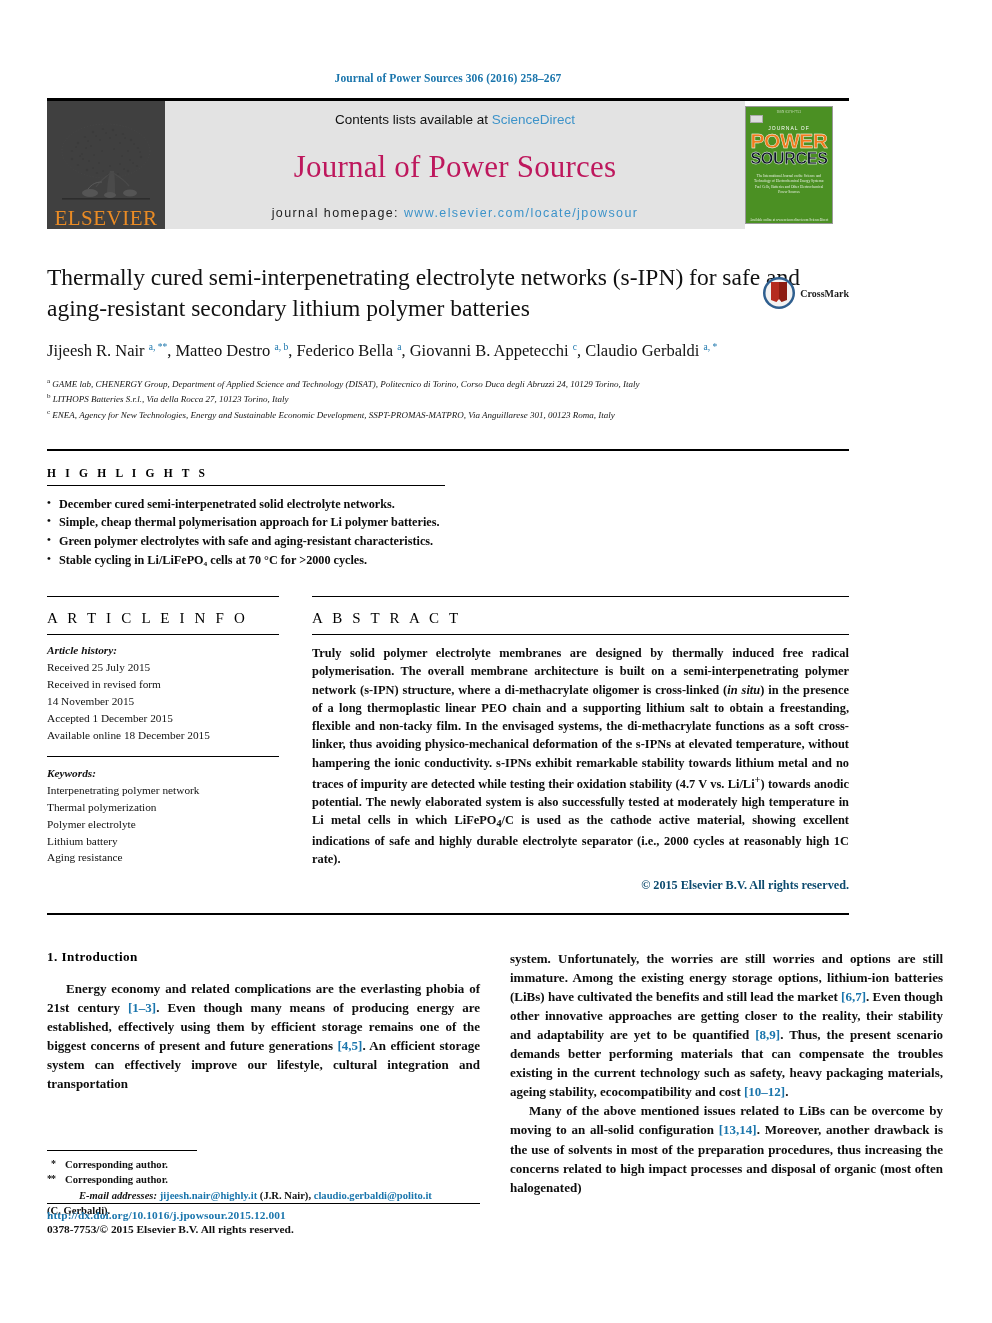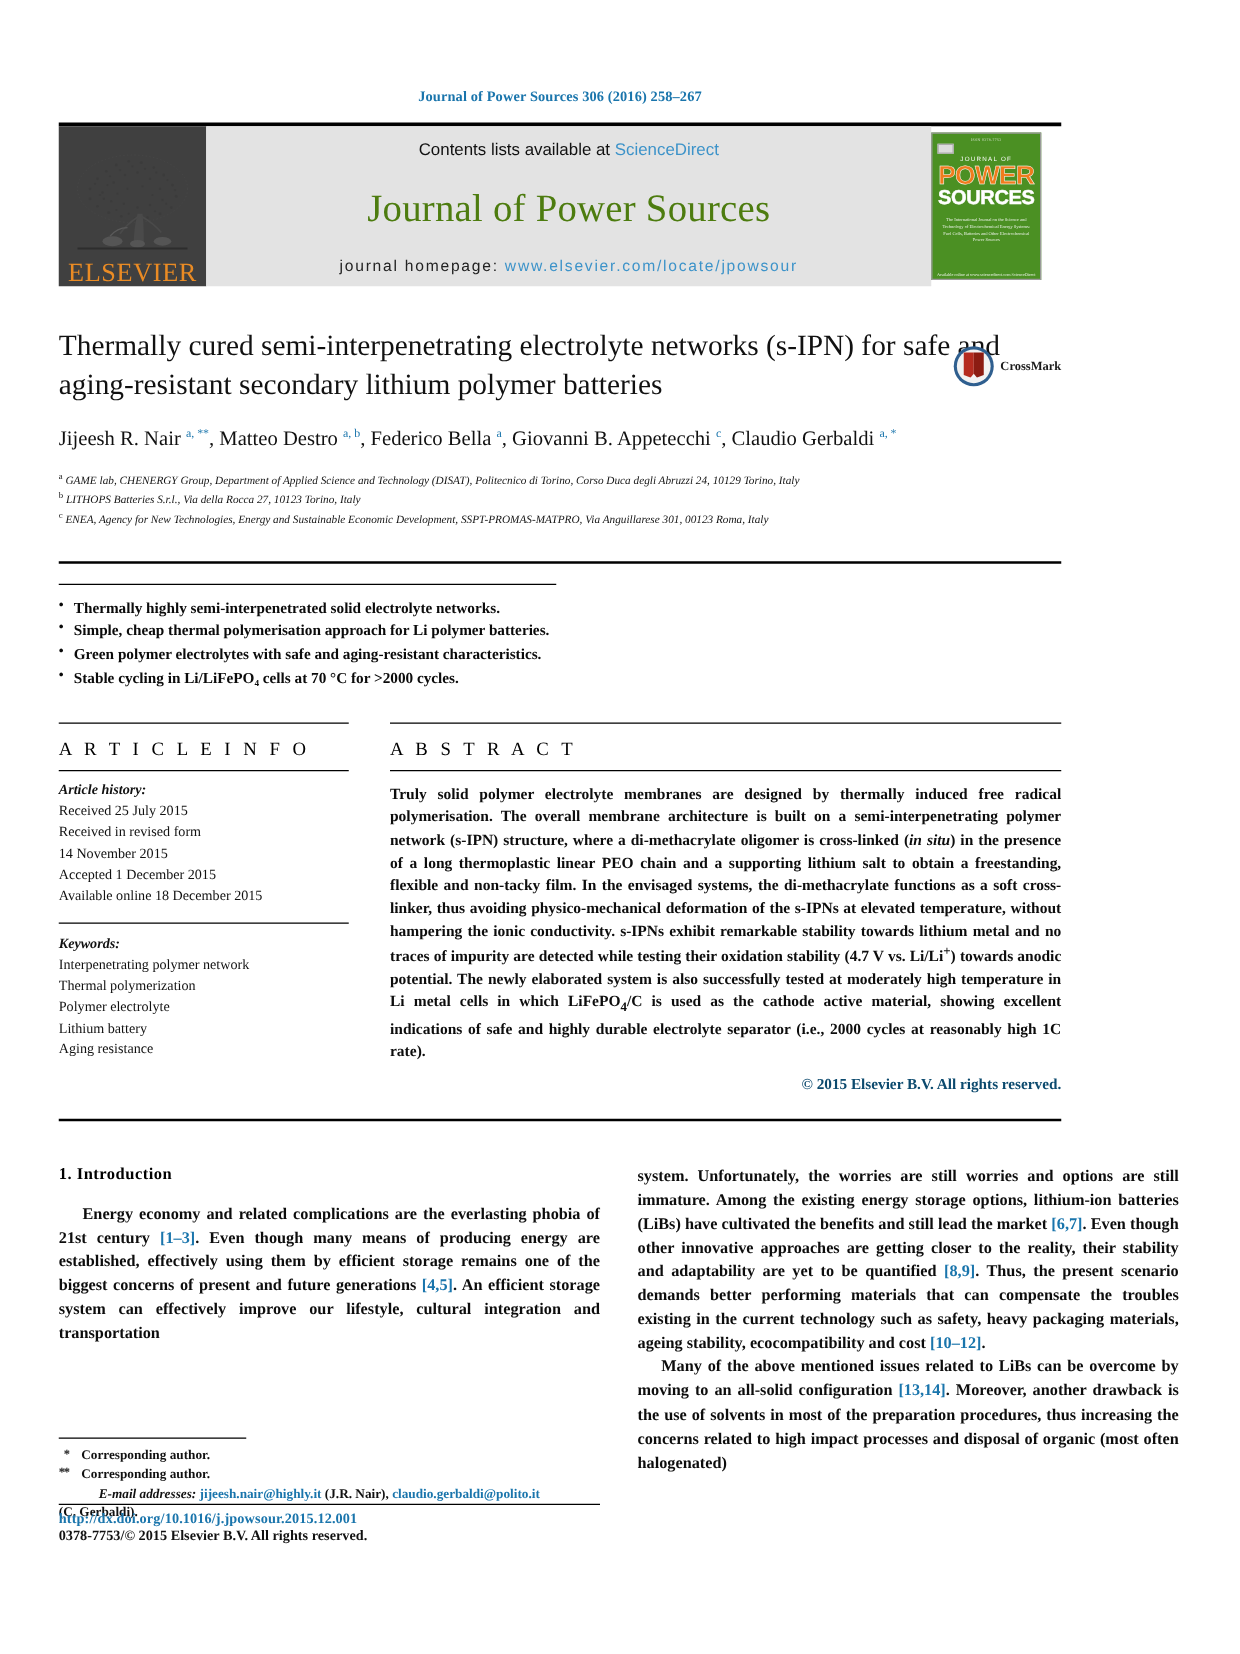--- a/index.html
+++ b/index.html
@@ -71,21 +71,21 @@
   }
   .contents-line {
     font-family: "Liberation Sans", sans-serif;
     font-size: 13.5px;
     color: #111;
   }
   .contents-line .sd { color: #3d93c9; }
   .journal-name {
     font-family: "Liberation Serif", serif;
     font-size: 31px;
-    color: #4d7c0f;
+    color: #be185d;
     letter-spacing: 0.2px;
   }
   .homepage-line {
     font-family: "Liberation Sans", sans-serif;
     font-size: 12.5px;
     color: #222;
     letter-spacing: 1.4px;
   }
   .homepage-line .url { color: #3d93c9; }
   .cover-block {
@@ -113,21 +113,21 @@
     border:0.5px solid #aaa;
   }
   .cover .cv-jof { font-size:5px; color:#fff; letter-spacing:1px; margin-top:2px; font-family:"Liberation Sans",sans-serif;}
   .cover .cv-power {
     font-family:"Liberation Sans", sans-serif;
     font-weight:bold; font-size:21px; color:#f07c1d; line-height:0.95;
     letter-spacing:-0.5px; -webkit-text-stroke: 0.4px #fff;
   }
   .cover .cv-sources {
     font-family:"Liberation Sans", sans-serif;
-    font-weight:bold; font-size:16px; color:#ffffff; line-height:0.95;
+    font-weight:bold; font-size:16px; color:#0f172a; line-height:0.95;
     letter-spacing:-0.3px; -webkit-text-stroke: 0.4px #fff;
   }
   .cover .cv-sub { font-size:3.6px; color:#e9f1e4; text-align:center; margin-top:8px; line-height:1.5; padding:0 7px;}
   .cover .cv-foot { font-size:3.4px; color:#e9f1e4; text-align:center; margin-top:22px; line-height:1.6;}
 
   
   .title-area {
     margin: 33px 47px 0 47px;
     position: relative;
     min-height: 60px;
@@ -443,23 +443,24 @@
   <div class="authors">Jijeesh R. Nair <sup>a, **</sup>, Matteo Destro <sup>a, b</sup>, Federico Bella <sup>a</sup>, Giovanni B. Appetecchi <sup>c</sup>, Claudio Gerbaldi <sup>a, *</sup></div>
 
   <div class="affiliations">
     <div><sup>a</sup> <span>GAME lab, CHENERGY Group, Department of Applied Science and Technology (DISAT), Politecnico di Torino, Corso Duca degli Abruzzi 24, 10129 Torino, Italy</span></div>
     <div><sup>b</sup> <span>LITHOPS Batteries S.r.l., Via della Rocca 27, 10123 Torino, Italy</span></div>
     <div><sup>c</sup> <span>ENEA, Agency for New Technologies, Energy and Sustainable Economic Development, SSPT-PROMAS-MATPRO, Via Anguillarese 301, 00123 Roma, Italy</span></div>
   </div>
 
   <div class="hl-section">
     <div class="rule-thick" style="margin-bottom:16px;"></div>
+    <div class="hl-head">H I G H L I G H T S</div>
     <div class="hl-rule"></div>
     <ul class="hl-list">
-      <li>Thermally highly semi-interpenetrated solid electrolyte networks.</li>
+      <li>December cured semi-interpenetrated solid electrolyte networks.</li>
       <li>Simple, cheap thermal polymerisation approach for Li polymer batteries.</li>
       <li>Green polymer electrolytes with safe and aging-resistant characteristics.</li>
       <li>Stable cycling in Li/LiFePO₄ cells at 70 °C for &gt;2000 cycles.</li>
     </ul>
   </div>
 
   <div class="info-abs">
 
     <div class="info-col">
       <div class="rule-mid" style="margin-bottom:13px;"></div>

